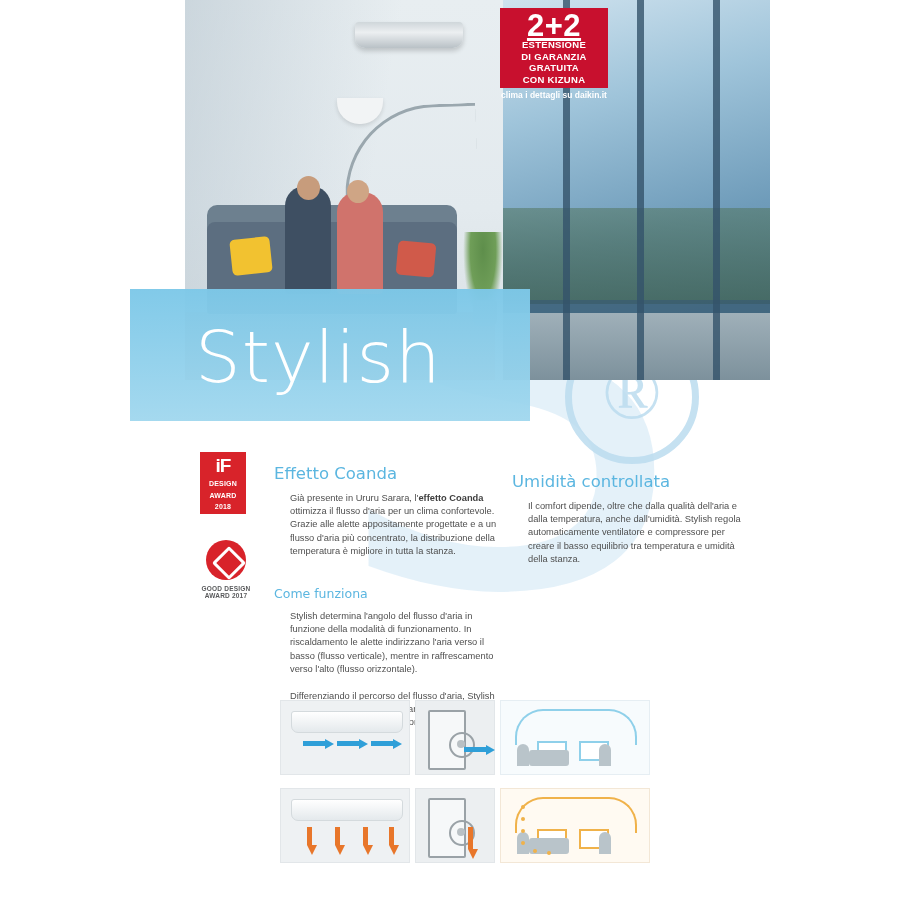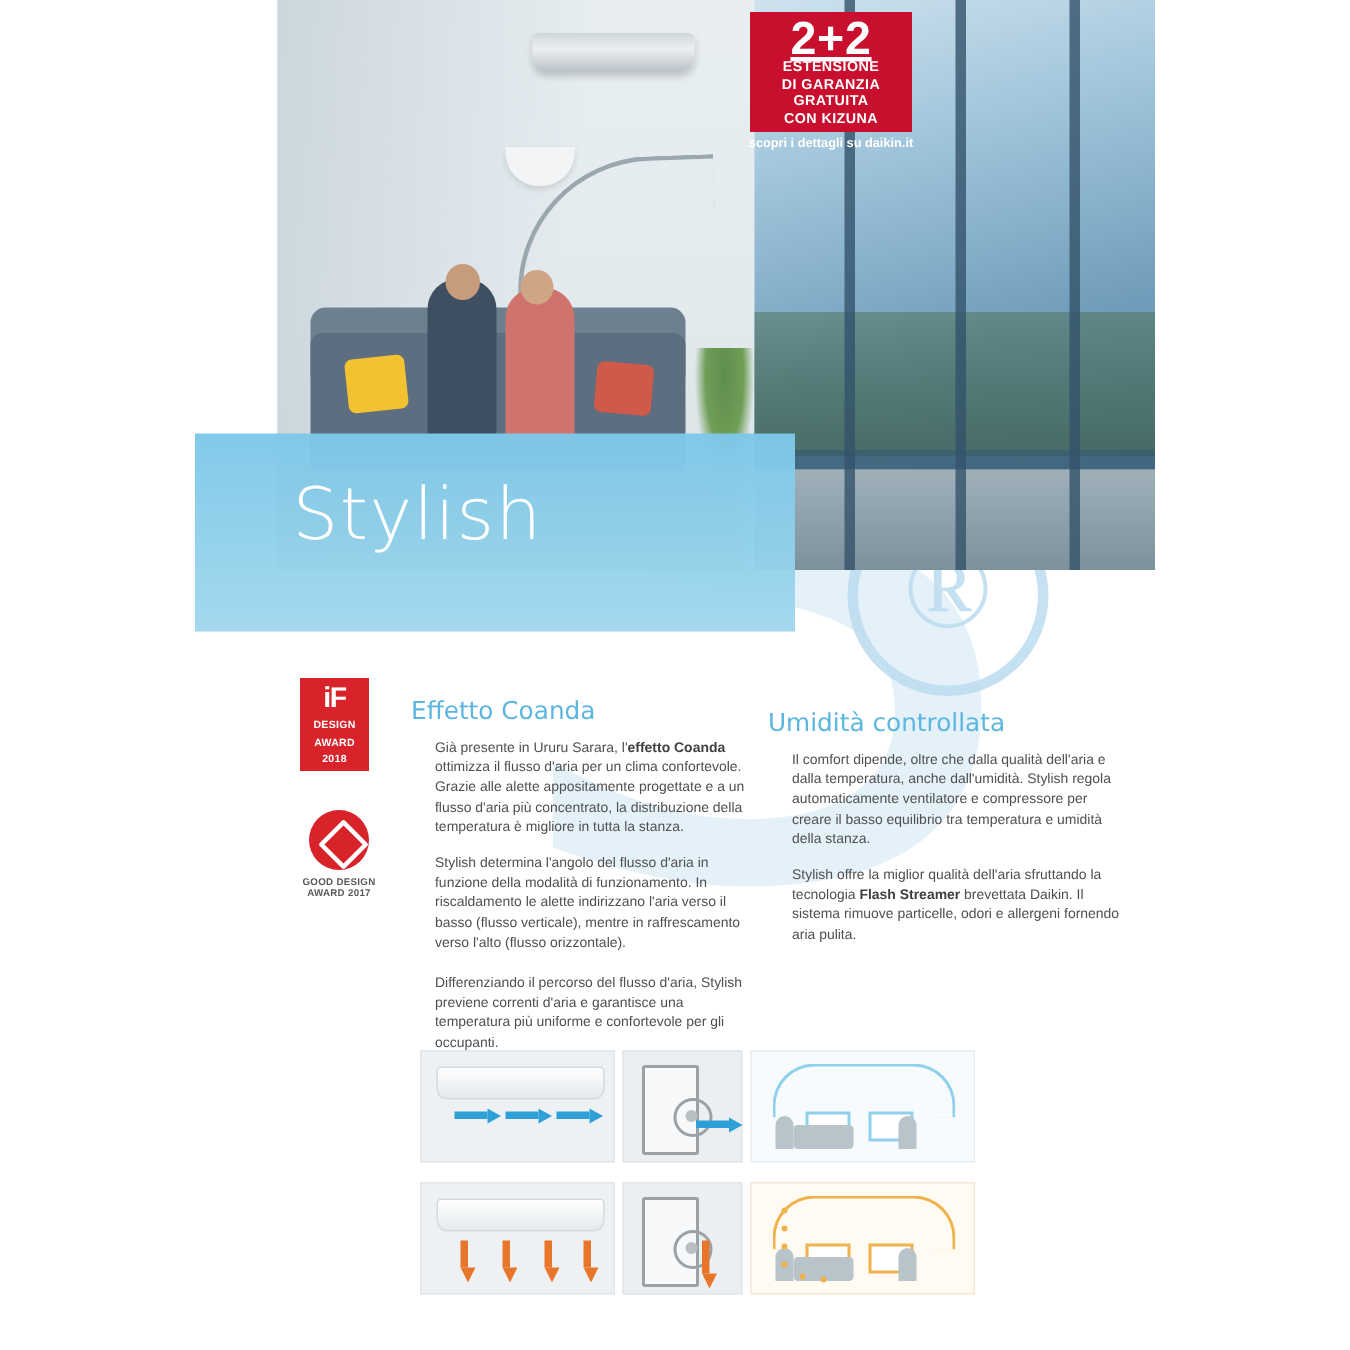--- a/index.html
+++ b/index.html
@@ -215,21 +215,21 @@
   .title-band {
     position: absolute;
     left: 130px; top: 289px;
     width: 400px; height: 132px;
     background: linear-gradient(to bottom, rgba(125,200,232,.97) 0%, rgba(160,215,238,.95) 100%);
     z-index: 2;
   }
   .title-band .title {
     position: absolute;
     left: 65px; top: 26px;
-    font-size: 48px;
+    font-size: 72px;
     color: #ffffff;
     font-weight: 300;
     font-family: "DejaVu Sans", sans-serif;
     letter-spacing: 1px;
   }
 
   
   .awards { position: absolute; left: 196px; top: 452px; width: 60px; z-index: 3; }
   .award-if {
     width: 46px; height: 62px; background: #d8232a; color: #fff;
@@ -384,21 +384,21 @@
   <div class="hero-mullion" style="left:528px"></div>
 </div>
 
 <div class="warranty">
   <div class="big">2+2</div>
   <div class="small">ESTENSIONE</div>
   <div class="small">DI GARANZIA</div>
   <div class="small">GRATUITA</div>
   <div class="small">CON KIZUNA</div>
 </div>
-<div class="warranty-link">scopri i dettagli su daikin.it</div>
+<div class="warranty-link">clima i dettagli su daikin.it</div>
 
 <div class="title-band">
   <div class="title">Stylish</div>
 </div>
 
 <div class="awards">
   <div class="award-if">
     <div class="mark">iF</div>
     <div class="l1">DESIGN</div>
     <div class="l1">AWARD</div>
@@ -407,29 +407,29 @@
   <div class="award-gd">
     <div class="gd-circle"></div>
     <div class="gd-label">GOOD DESIGN AWARD 2017</div>
   </div>
 </div>
 
 <div class="col col-left">
   <h2 class="sec-title">Effetto Coanda</h2>
   <p class="body"><span>Già presente in Ururu Sarara, l'</span><b>effetto Coanda</b><span> ottimizza il flusso d'aria per un clima confortevole. Grazie alle alette appositamente progettate e a un flusso d'aria più concentrato, la distribuzione della temperatura è migliore in tutta la stanza.</span></p>
 
+  <h3 class="sec-title sub gap-lg">Come funziona</h3>
   <p class="body">Stylish determina l'angolo del flusso d'aria in funzione della modalità di funzionamento. In riscaldamento le alette indirizzano l'aria verso il basso (flusso verticale), mentre in raffrescamento verso l'alto (flusso orizzontale).</p>
   <p class="body" style="margin-top:14px">Differenziando il percorso del flusso d'aria, Stylish previene correnti d'aria e garantisce una temperatura più uniforme e confortevole per gli occupanti.</p>
 </div>
 
 <div class="col col-right">
   <h2 class="sec-title">Umidità controllata</h2>
   <p class="body">Il comfort dipende, oltre che dalla qualità dell'aria e dalla temperatura, anche dall'umidità. Stylish regola automaticamente ventilatore e compressore per creare il basso equilibrio tra temperatura e umidità della stanza.</p>
 
-  <p class="body"><span>Stylish offre la miglior qualità dell'aria sfruttando la tecnologia </span><b>Flash Streamer</b><span> brevettata Daikin. Il sistema rimuove particelle, odori e allergeni fornendo aria pulita.</span></p>
 </div>
 
 <div class="strip">
 
 
   <div class="panel p-unit" style="left:120px; top:0">
     <div class="unit-body"></div>
     <div class="arrow-h" style="left:22px; top:40px"></div>
     <div class="arrow-h" style="left:56px; top:40px"></div>
     <div class="arrow-h" style="left:90px; top:40px"></div>

